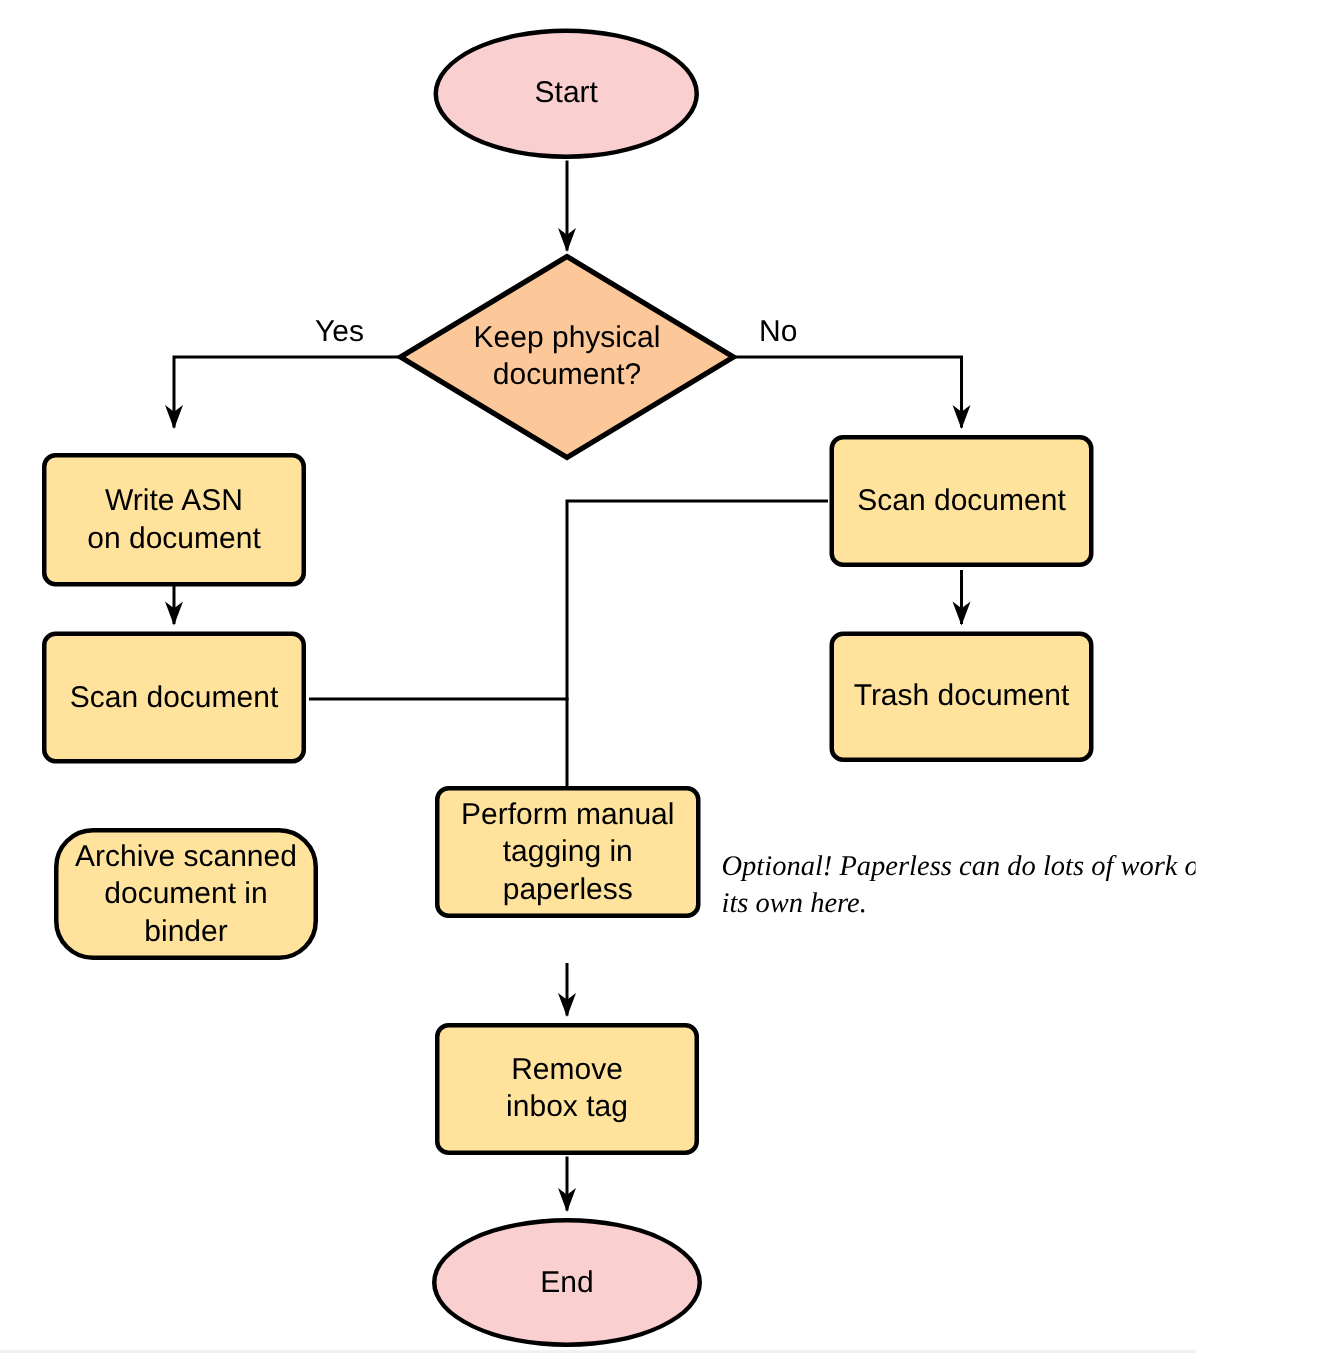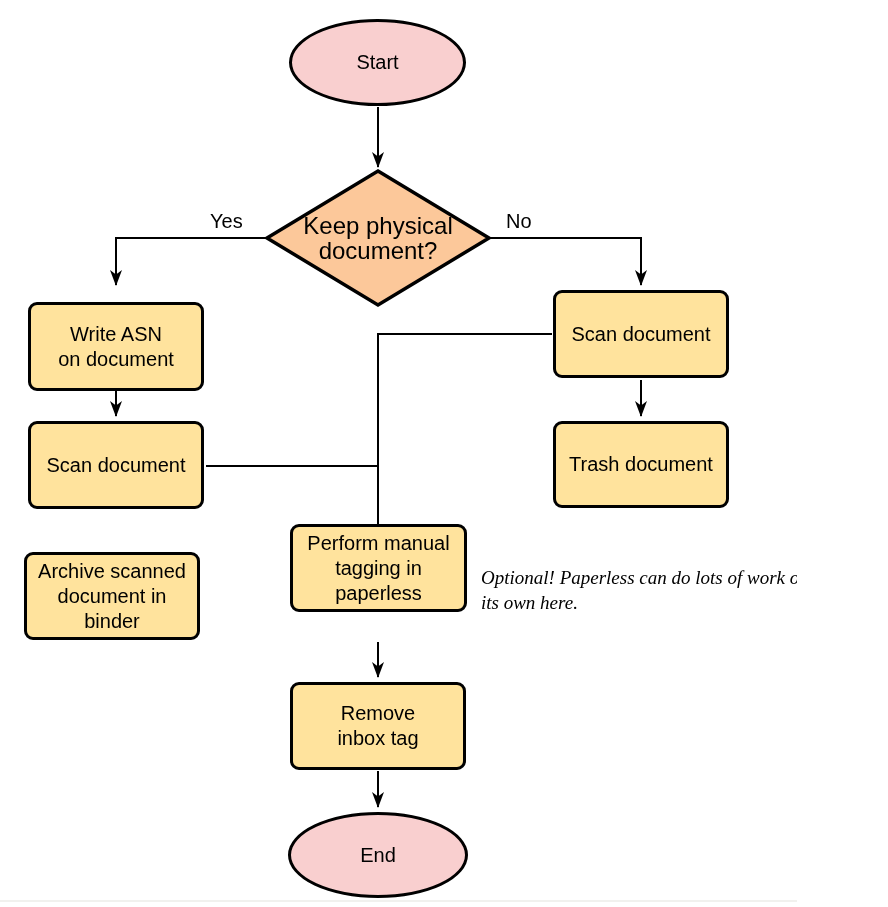--- a/index.html
+++ b/index.html
@@ -48,21 +48,21 @@
     border: 3px solid var(--stroke, #000);
     border-radius: 50%;
   }
   .decision-label {
     position: absolute;
     display: flex;
     align-items: center;
     justify-content: center;
     text-align: center;
     white-space: pre-line;
-    font-size: 24px;
+    font-size: 20px;
     line-height: 25px;
   }
   .edge-label {
     position: absolute;
     font-size: 20px;
     line-height: 22px;
   }
   .annotation {
     position: absolute;
     font-size: 19px;
@@ -112,21 +112,21 @@
 
   <span class="edge-label" style="left:210px; top:210px;">Yes</span>
 
   <span class="edge-label" style="left:506px; top:210px;">No</span>
 
   <div class="node process" style="left:28px; top:290px; width:176px; height:89px;margin-top:12px;">Write ASN
 on document</div>
 
   <div class="node process" style="left:28px; top:421px; width:176px; height:88px;">Scan document</div>
 
-  <div class="node process" style="left:24px; top:552px; width:176px; height:88px;">Archive scanned
+  <div class="node process" style="left:36px; top:552px; width:176px; height:88px;border-radius:26px;">Archive scanned
 document in
 binder</div>
 
   <div class="node process" style="left:553px; top:290px; width:176px; height:88px;">Scan document</div>
 
   <div class="node process" style="left:553px; top:421px; width:176px; height:87px;">Trash document</div>
 
   <div class="node process" style="left:290px; top:524px; width:177px; height:88px;">Perform manual
 tagging in
 paperless</div>

